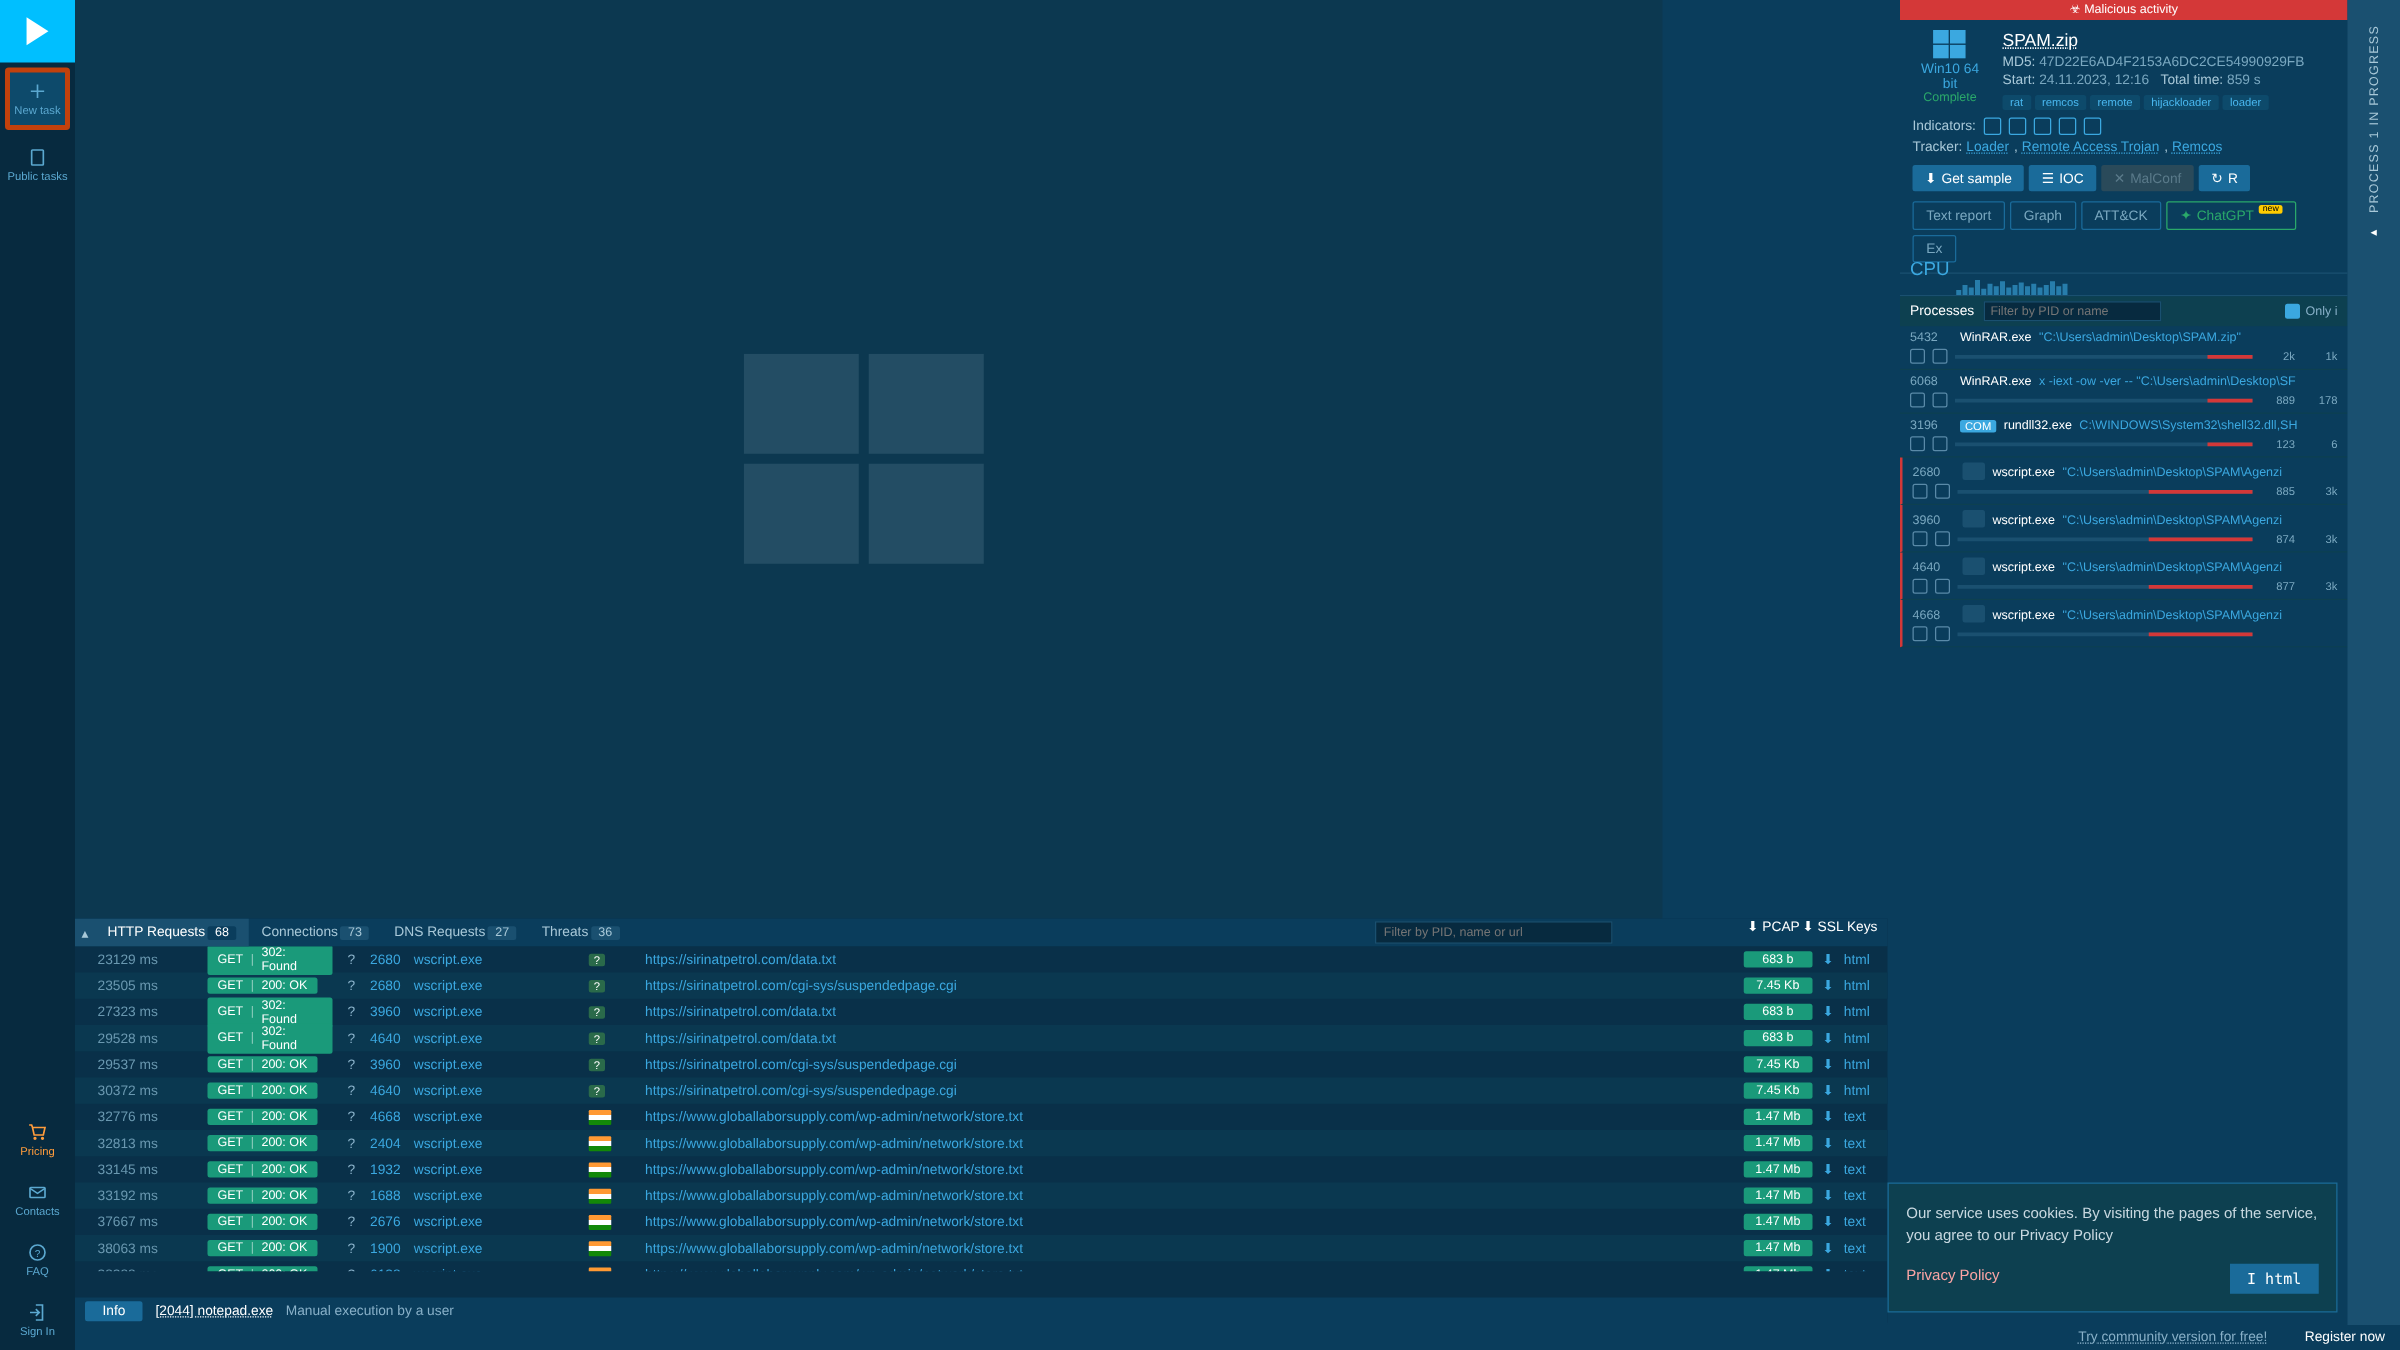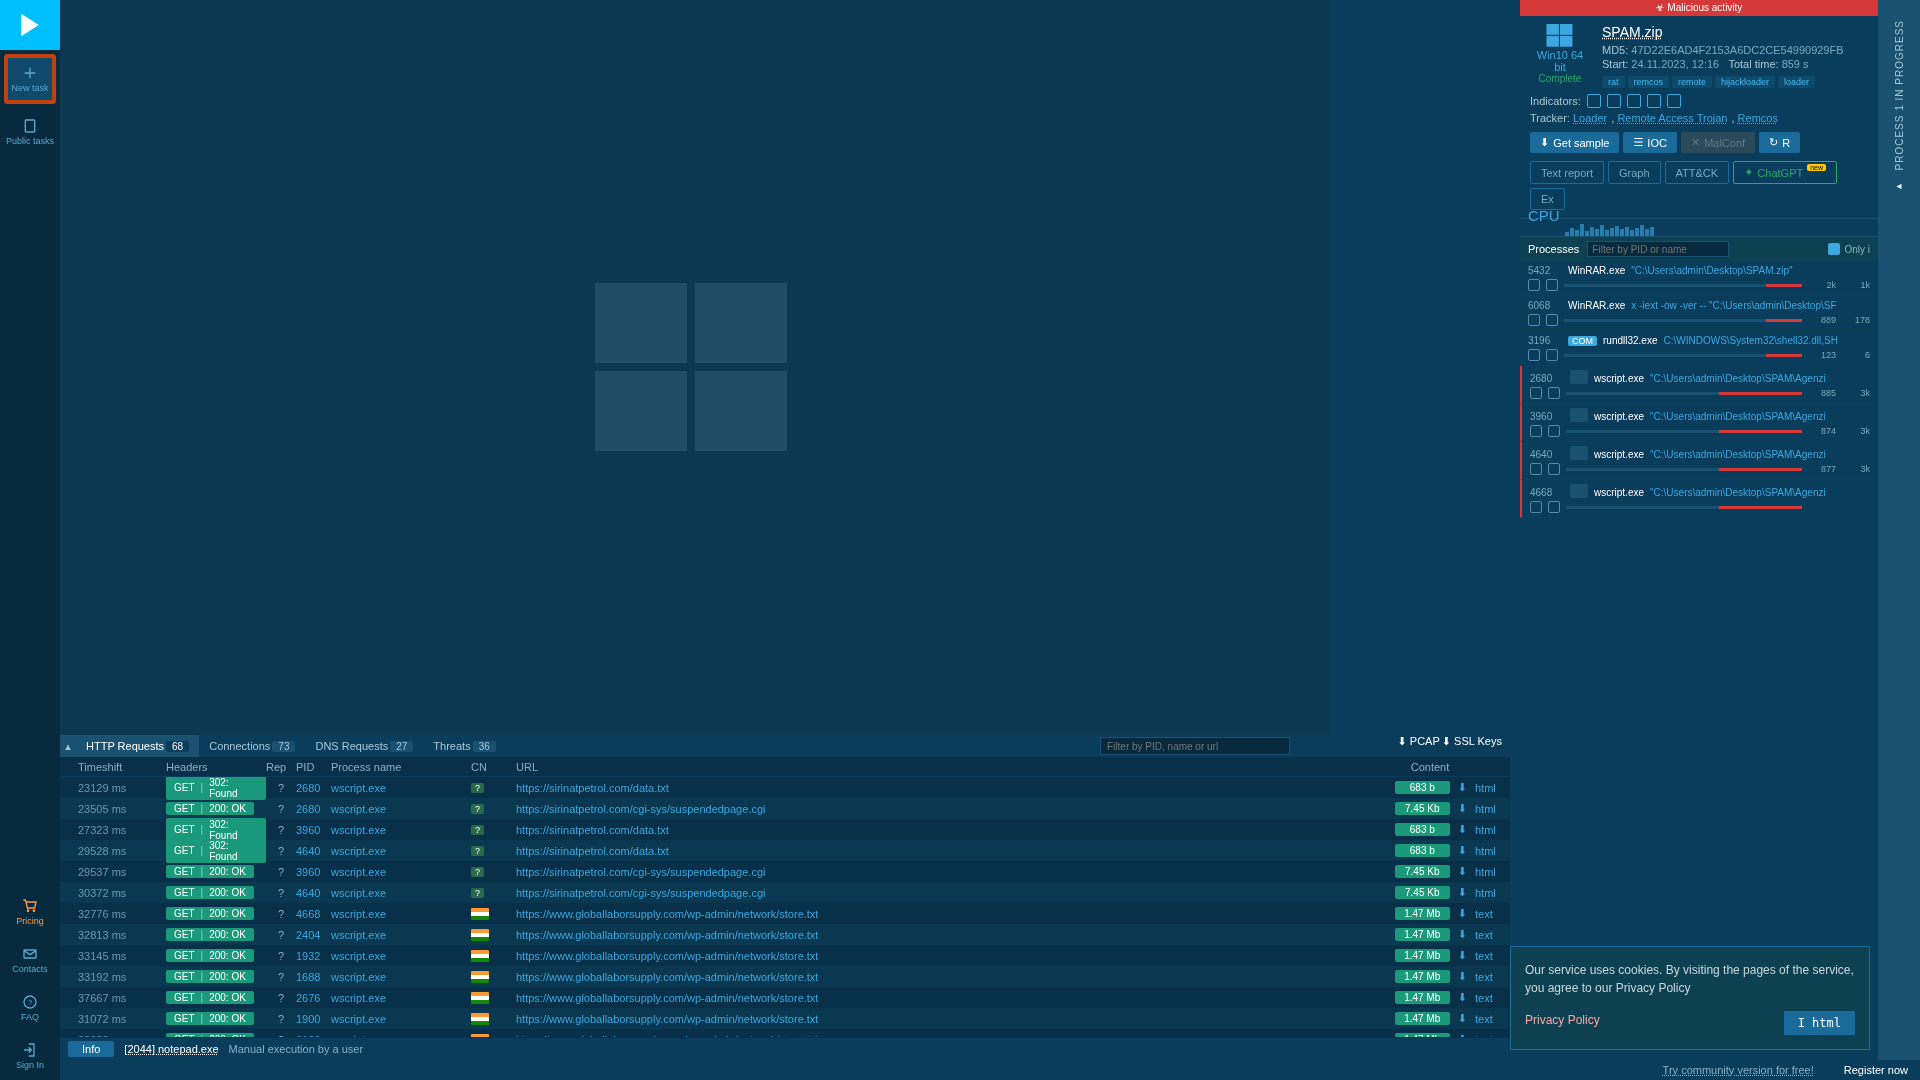--- a/index.html
+++ b/index.html
@@ -193,30 +193,20 @@
     <div class="net-tab">
         <span>Threats</span>
         <span class="tab-badge">36</span>
       </div>
     <input class="net-filter" placeholder="Filter by PID, name or url" style="">
     <div class="net-actions">
       <span class="net-act">⬇ <span>PCAP</span></span>
       <span class="net-act">⬇ <span>SSL Keys</span></span>
     </div>
   </div>
-  <div class="net-header">
-    <div class="nh-time">Timeshift</div>
-    <div class="nh-headers">Headers</div>
-    <div class="nh-rep">Rep</div>
-    <div class="nh-pid">PID</div>
-    <div class="nh-proc">Process name</div>
-    <div class="nh-cn">CN</div>
-    <div class="nh-url">URL</div>
-    <div class="nh-content">Content</div>
-  </div>
   <div class="net-rows" id="net-rows">
       <div class="net-row">
         <div class="nr-time">23129 ms</div>
   <div class="nr-headers"><span class="method-badge">GET<span style="opacity:.5">|</span>302: Found</span></div>
   <div class="nr-rep">?</div>
   <div class="nr-pid">2680</div>
   <div class="nr-proc">wscript.exe</div>
   <div class="nr-cn">
           <span style="background:#2a6a4a;padding:0 4px;border-radius:2px;color:#fff;font-size:9px">?</span>
         </div>
@@ -381,21 +371,21 @@
           <span class="flag in"></span>
         </div>
   <div class="nr-url">https://www.globallaborsupply.com/wp-admin/network/store.txt</div>
   <div class="nr-content">
           <span class="content-badge">1.47 Mb</span>
           <span class="dl-icon">⬇</span>
           <span class="content-type">text</span>
         </div>
       </div>
       <div class="net-row">
-        <div class="nr-time">31072 ms</div>
+        <div class="nr-time">38063 ms</div>
   <div class="nr-headers"><span class="method-badge">GET<span style="opacity:.5">|</span>200: OK</span></div>
   <div class="nr-rep">?</div>
   <div class="nr-pid">1900</div>
   <div class="nr-proc">wscript.exe</div>
   <div class="nr-cn">
           <span class="flag in"></span>
         </div>
   <div class="nr-url">https://www.globallaborsupply.com/wp-admin/network/store.txt</div>
   <div class="nr-content">
           <span class="content-badge">1.47 Mb</span>

